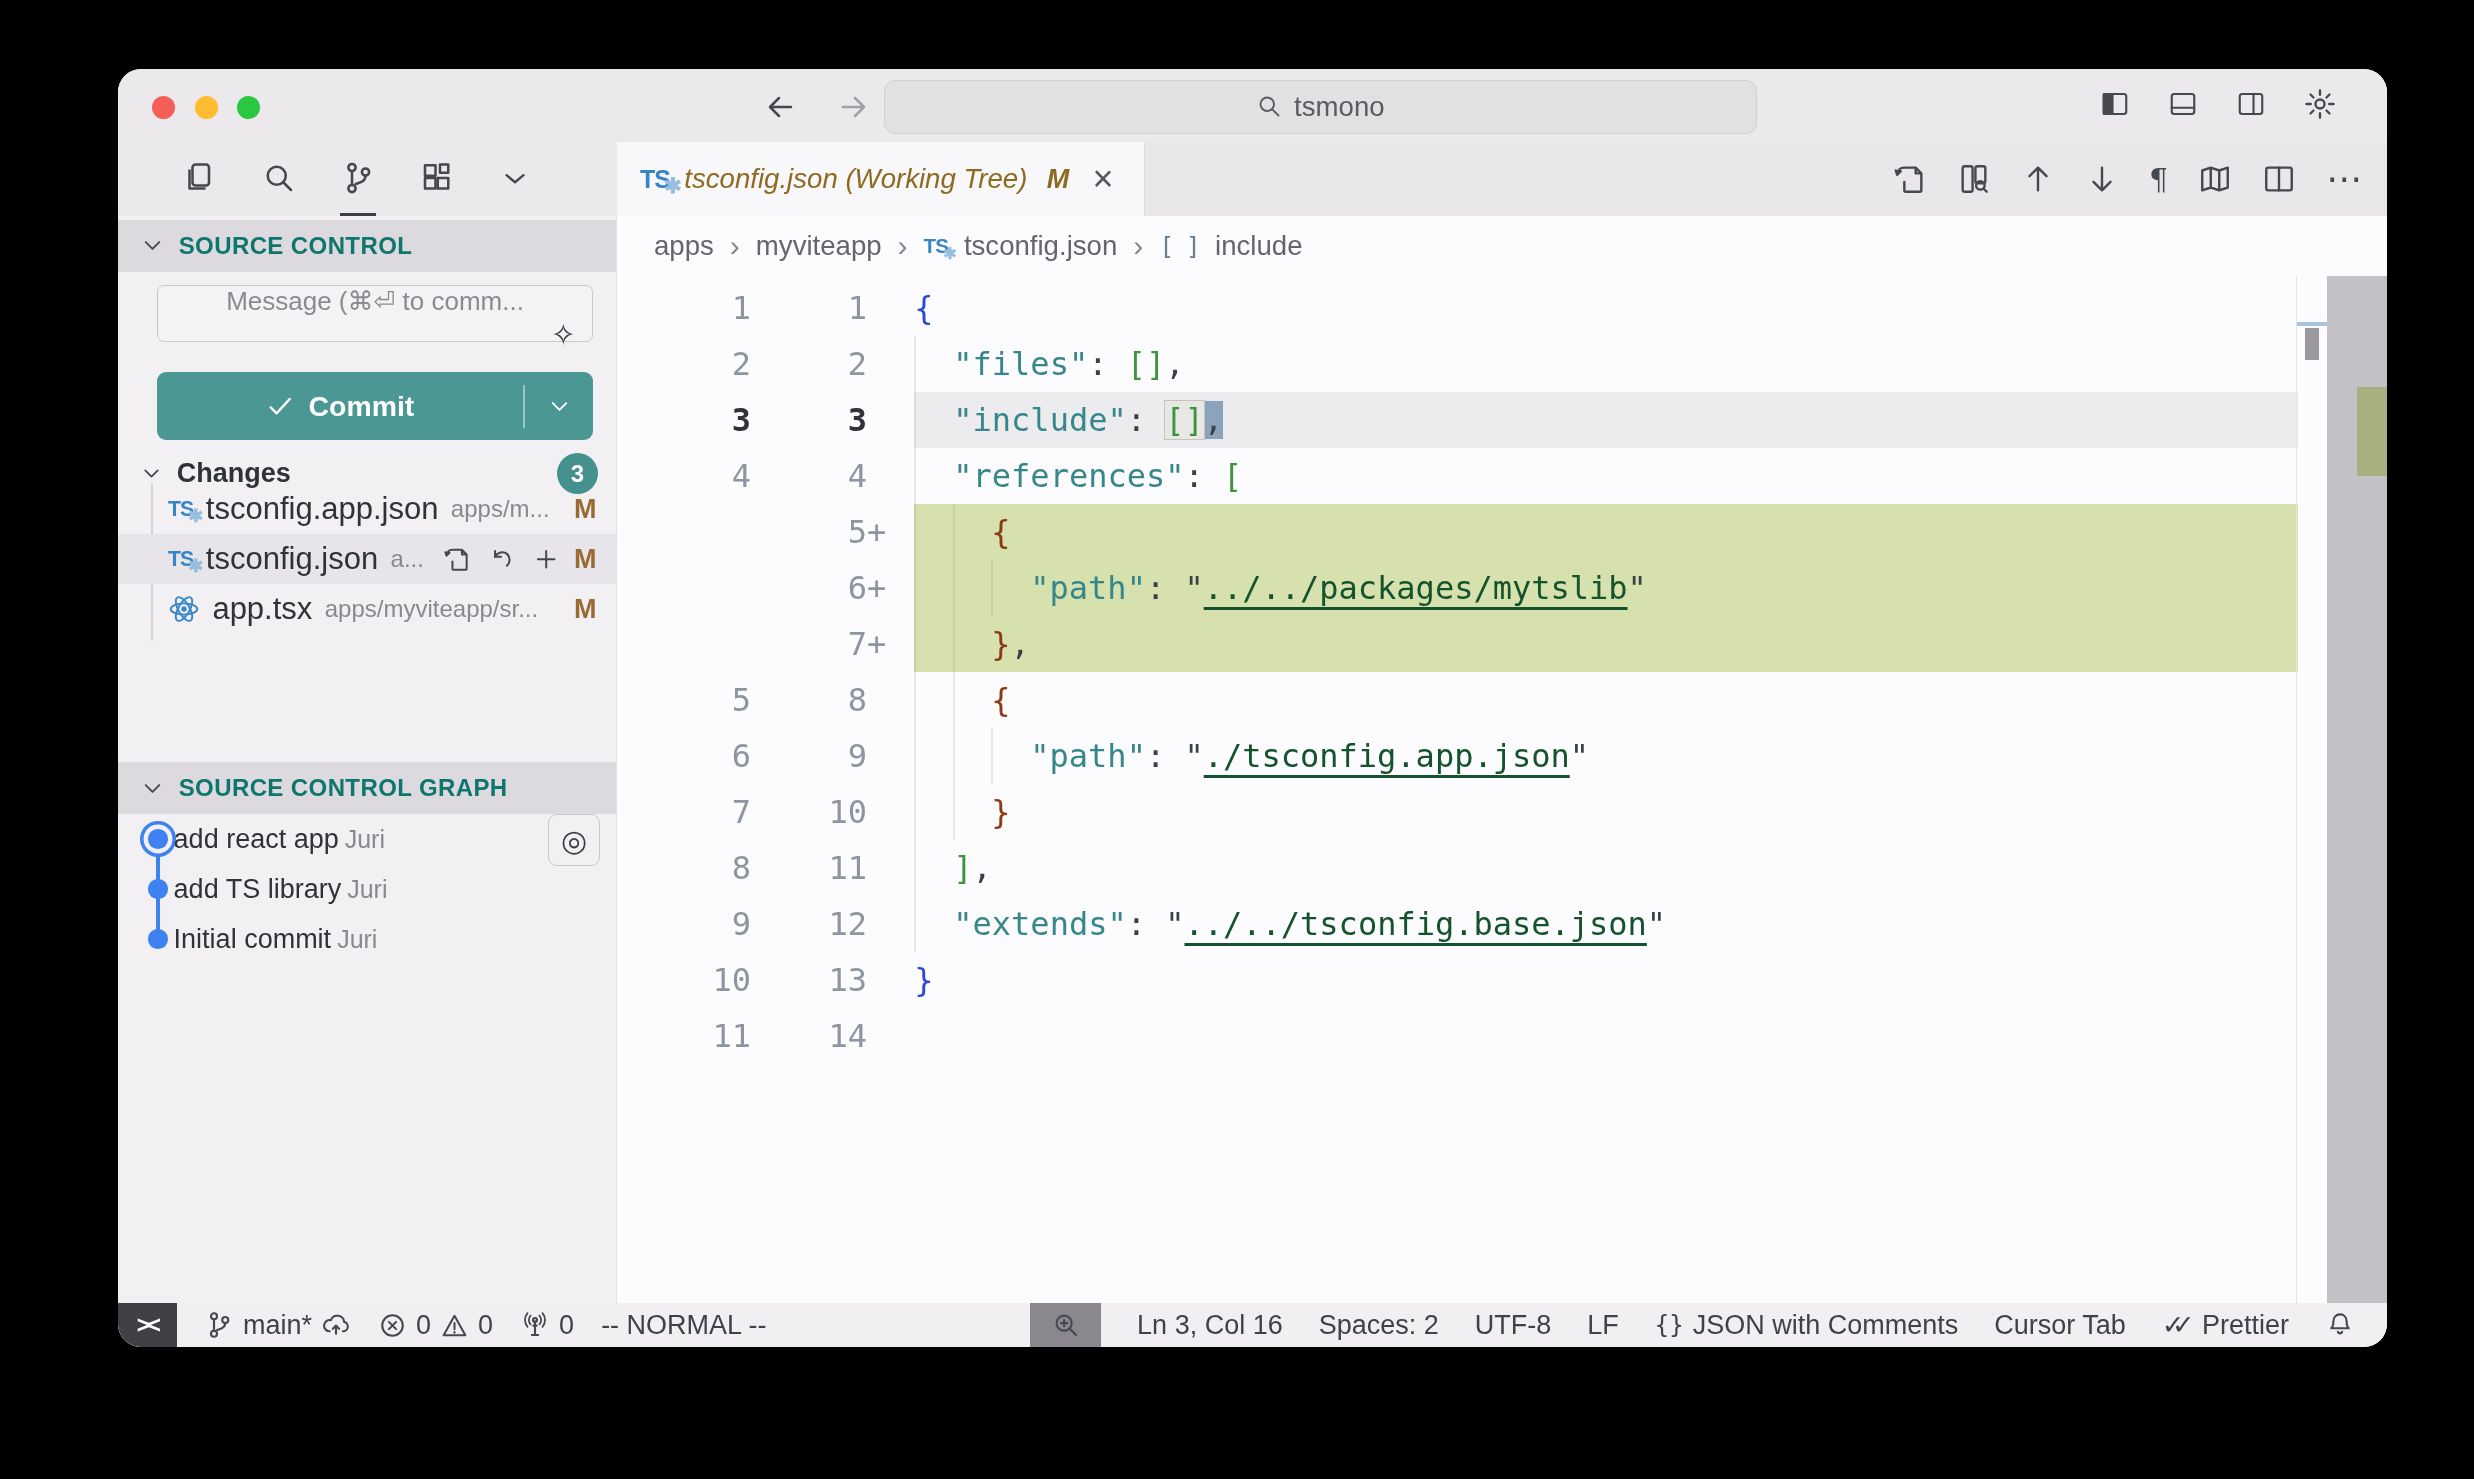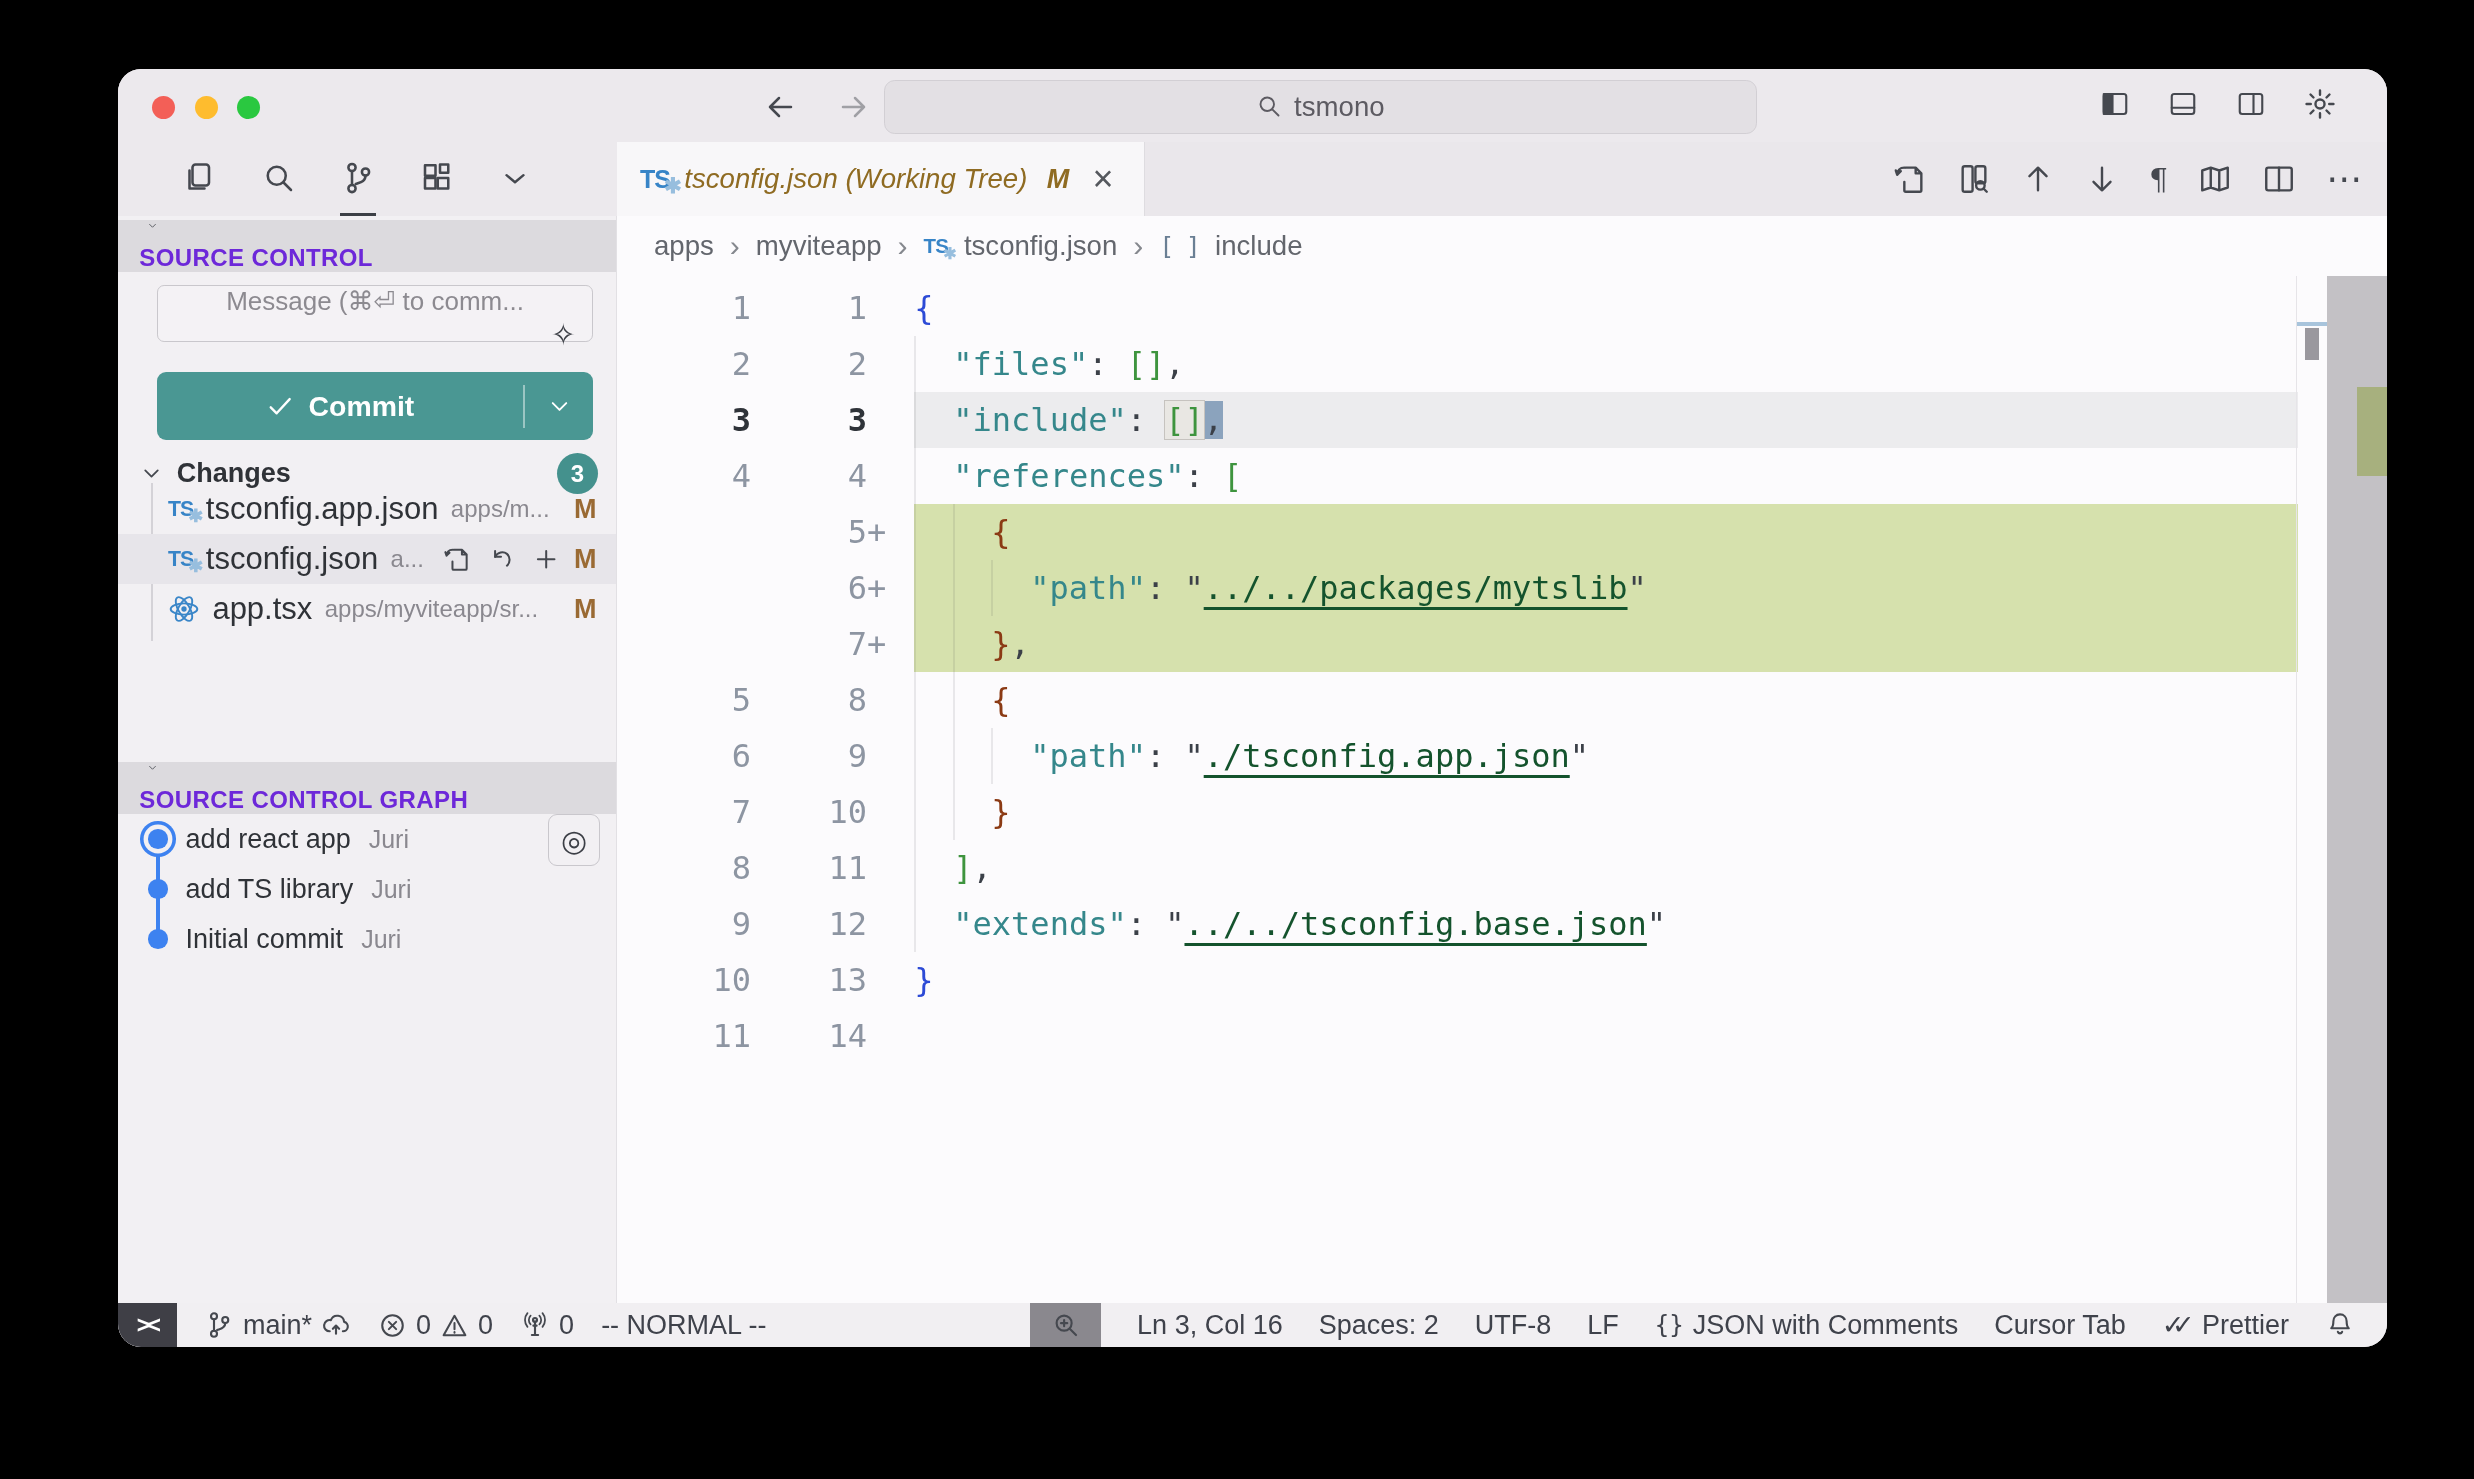--- a/index.html
+++ b/index.html
@@ -33,42 +33,42 @@
   .tab-close{font-size:36px;color:#55585e;margin-left:9px;line-height:1;}
   .ed-actions{position:absolute;right:23px;top:0;height:100%;display:flex;align-items:center;gap:30px;}
   .ts-badge{position:relative;font-weight:800;color:#3784c7;font-size:25px;letter-spacing:-0.9px;}
   .ts-badge .gear{position:absolute;right:-10.7px;bottom:-5.3px;color:#97bede;font-size:21.3px;}
   .pilcrow{font-size:30px;color:#45484f;font-family:"DejaVu Serif",serif;}
   .dots{font-size:36px;color:#45484f;letter-spacing:1.8px;}
 
   
   .main{flex:1;display:flex;min-height:0;}
   .sidebar{width:499px;flex:0 0 499px;background:#f2f0f3;position:relative;border-right:1.8px solid #e2e0e4;box-sizing:border-box;}
-  .sec-head{position:absolute;left:0;right:0;height:52px;background:#dcdade;display:flex;align-items:flex-start;
-    gap:12.4px;padding-left:21.3px;font-size:24px;font-weight:700;color:#6d28d9;letter-spacing:0.4px;flex-direction:column;}
+  .sec-head{position:absolute;left:0;right:0;height:52px;background:#dcdade;display:flex;align-items:center;
+    gap:12.4px;padding-left:21.3px;font-size:24px;font-weight:700;color:#0f766e;letter-spacing:0.4px;}
   .msgbox{position:absolute;left:39px;top:69px;width:436px;height:57px;box-sizing:border-box;border:1.8px solid #c9c7cc;
     border-radius:7.1px;background:#f4f2f5;display:flex;align-items:center;padding:0 16px;color:#8c8a90;font-size:26px;flex-direction:column;}
   .msgbox .spark{margin-left:auto;color:#3c3f46;font-size:30px;}
   .commitbtn{position:absolute;left:39px;top:156px;width:436px;height:68px;border-radius:9px;background:#4a9793;
     color:#fff;display:flex;align-items:center;box-sizing:border-box;}
   .commit-main{flex:1;display:flex;align-items:center;justify-content:center;gap:14.2px;font-size:28.4px;font-weight:600;}
   .commit-sep{width:1.8px;height:43px;background:rgba(255,255,255,.45);}
   .commit-dd{width:68px;display:flex;align-items:center;justify-content:center;}
   .subhead{position:absolute;left:0;right:0;height:43px;display:flex;align-items:center;gap:12.4px;padding-left:21.3px;
     font-size:27px;font-weight:700;color:#2f3237;}
   .badge{margin-left:auto;margin-right:18px;min-width:41px;height:41px;border-radius:50%;background:#44918d;color:#fff;
     font-size:24px;font-weight:600;display:flex;align-items:center;justify-content:center;}
   .filerow{position:absolute;left:0;right:0;height:50px;display:flex;align-items:center;gap:12.4px;padding-left:50px;box-sizing:border-box;}
   .filerow.hov{background:#e7e5ea;}
   .fname{font-size:31px;color:#2f3237;white-space:nowrap;}
   .fpath{font-size:24px;color:#8a888f;white-space:nowrap;}
   .facts{display:flex;gap:16px;align-items:center;margin-left:7.1px;color:#3c3f46;}
   .fM{margin-left:auto;margin-right:19.6px;font-size:27px;font-weight:700;color:#9a6a33;}
   .treeline{position:absolute;left:33px;top:267px;width:1.8px;height:158px;background:#d4d2d7;}
-  .commitrow{position:absolute;left:0;right:0;height:50px;display:flex;align-items:center;gap:18px;padding-left:30px;box-sizing:border-box;}
+  .commitrow{position:absolute;left:0;right:0;height:50px;display:flex;align-items:center;gap:6px;padding-left:30px;box-sizing:border-box;}
   .cdot{width:19.6px;height:19.6px;border-radius:50%;background:#3d82f0;flex:0 0 19.6px;}
   .cdot.head{box-shadow:0 0 0 4.4px #f2f0f3,0 0 0 8px #3d82f0;}
   .clabel{font-size:27px;color:#2f3237;}
   .cauthor{font-size:25px;color:#8a888f;}
   .graphline{position:absolute;left:38px;top:633px;width:3.6px;height:98px;background:#3d82f0;}
   .targetbtn{position:absolute;right:16px;top:598px;width:50px;height:50px;border:1.8px solid #c9c7cc;border-radius:9px;
     display:flex;align-items:center;justify-content:center;color:#3c3f46;font-size:30px;background:#f2f0f3;}
 
   
   .editor{flex:1;background:#fcfbfd;display:flex;flex-direction:column;min-width:0;position:relative;}

